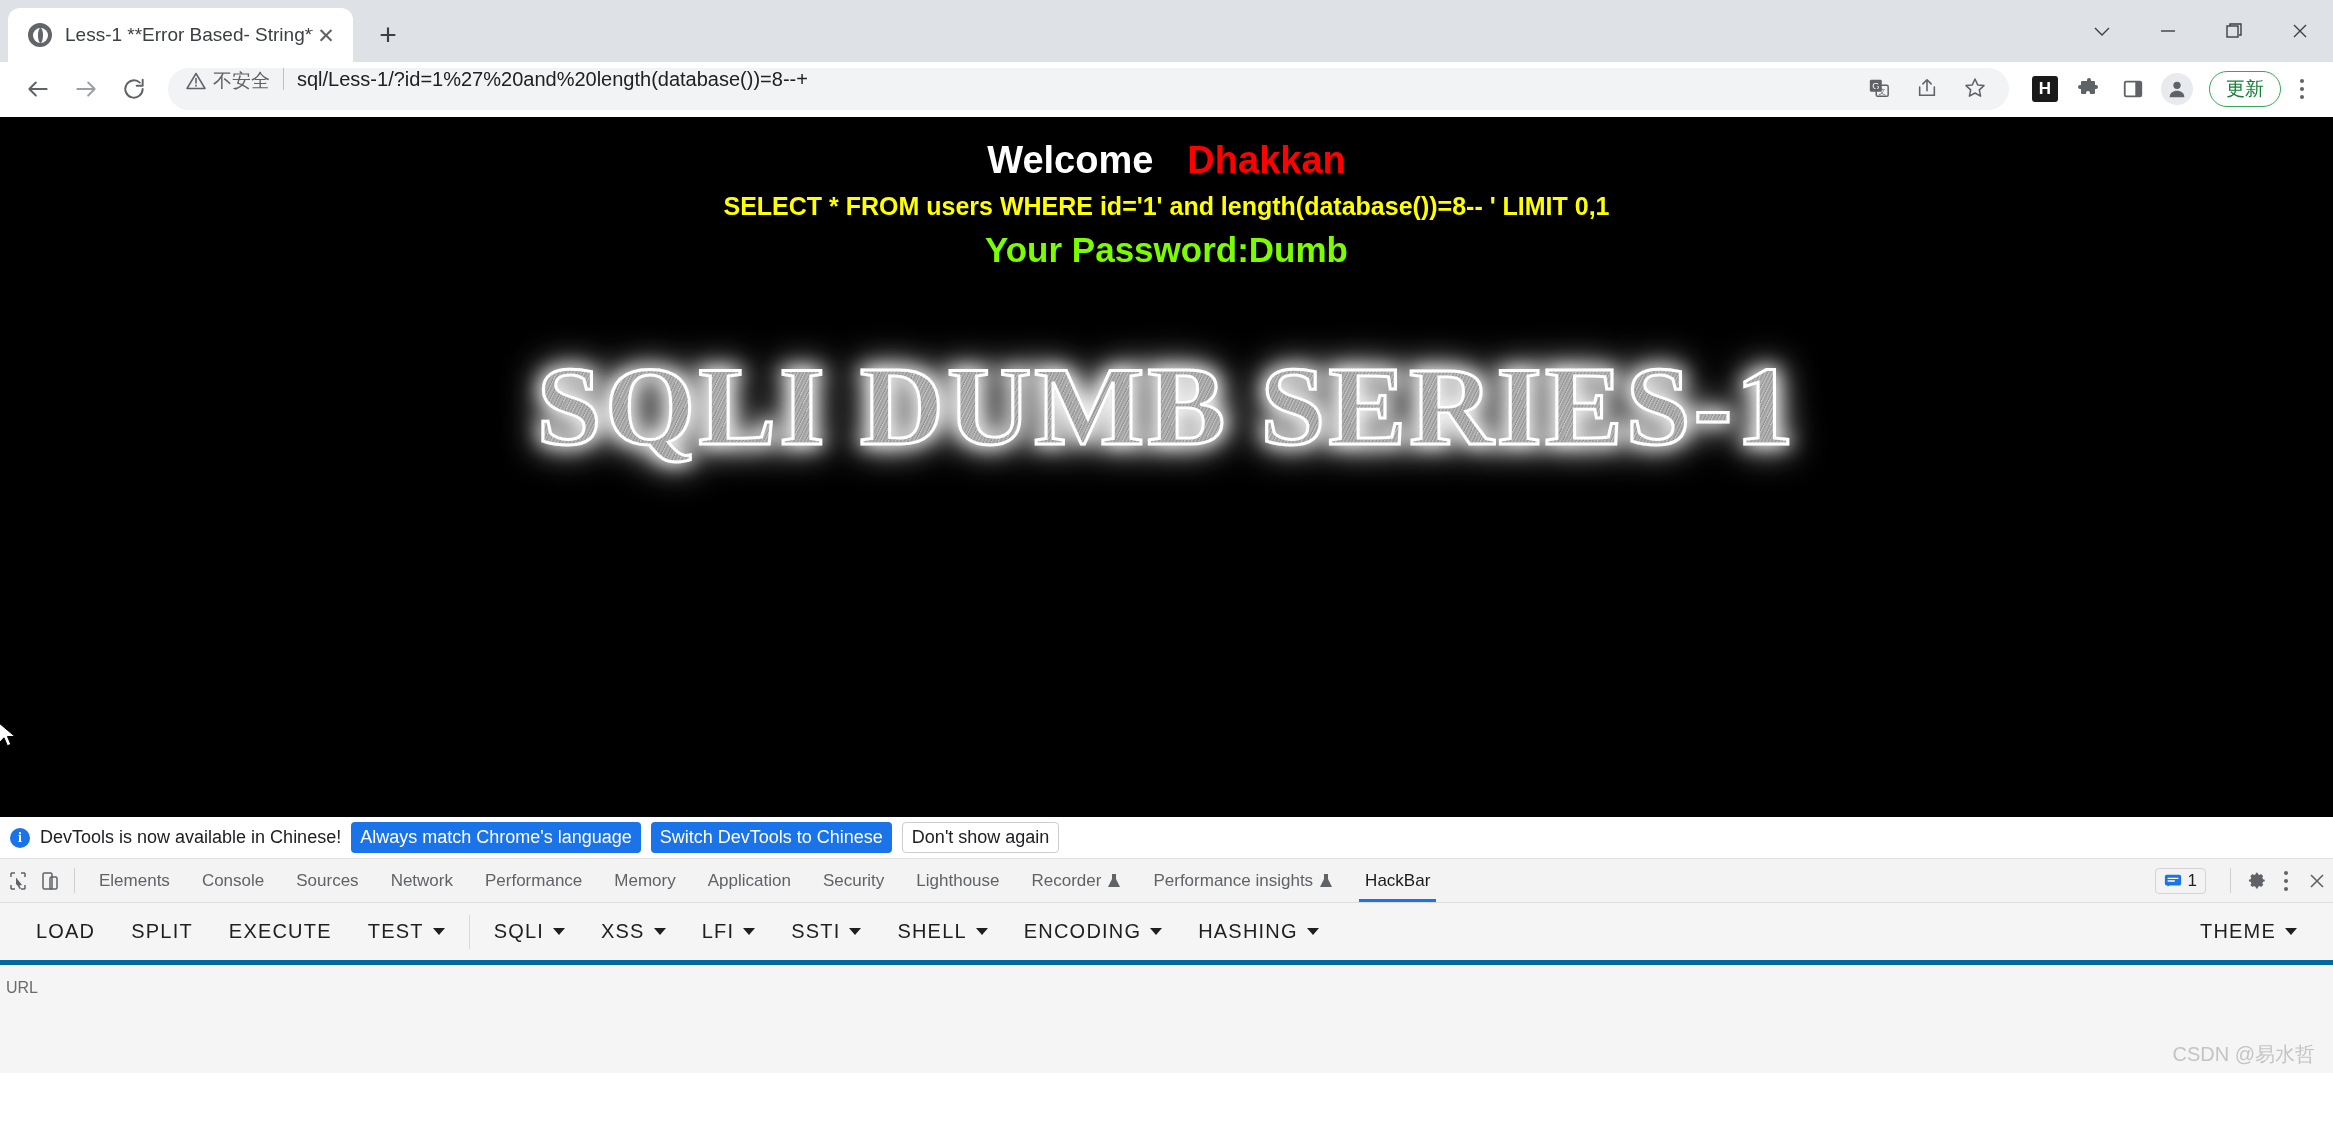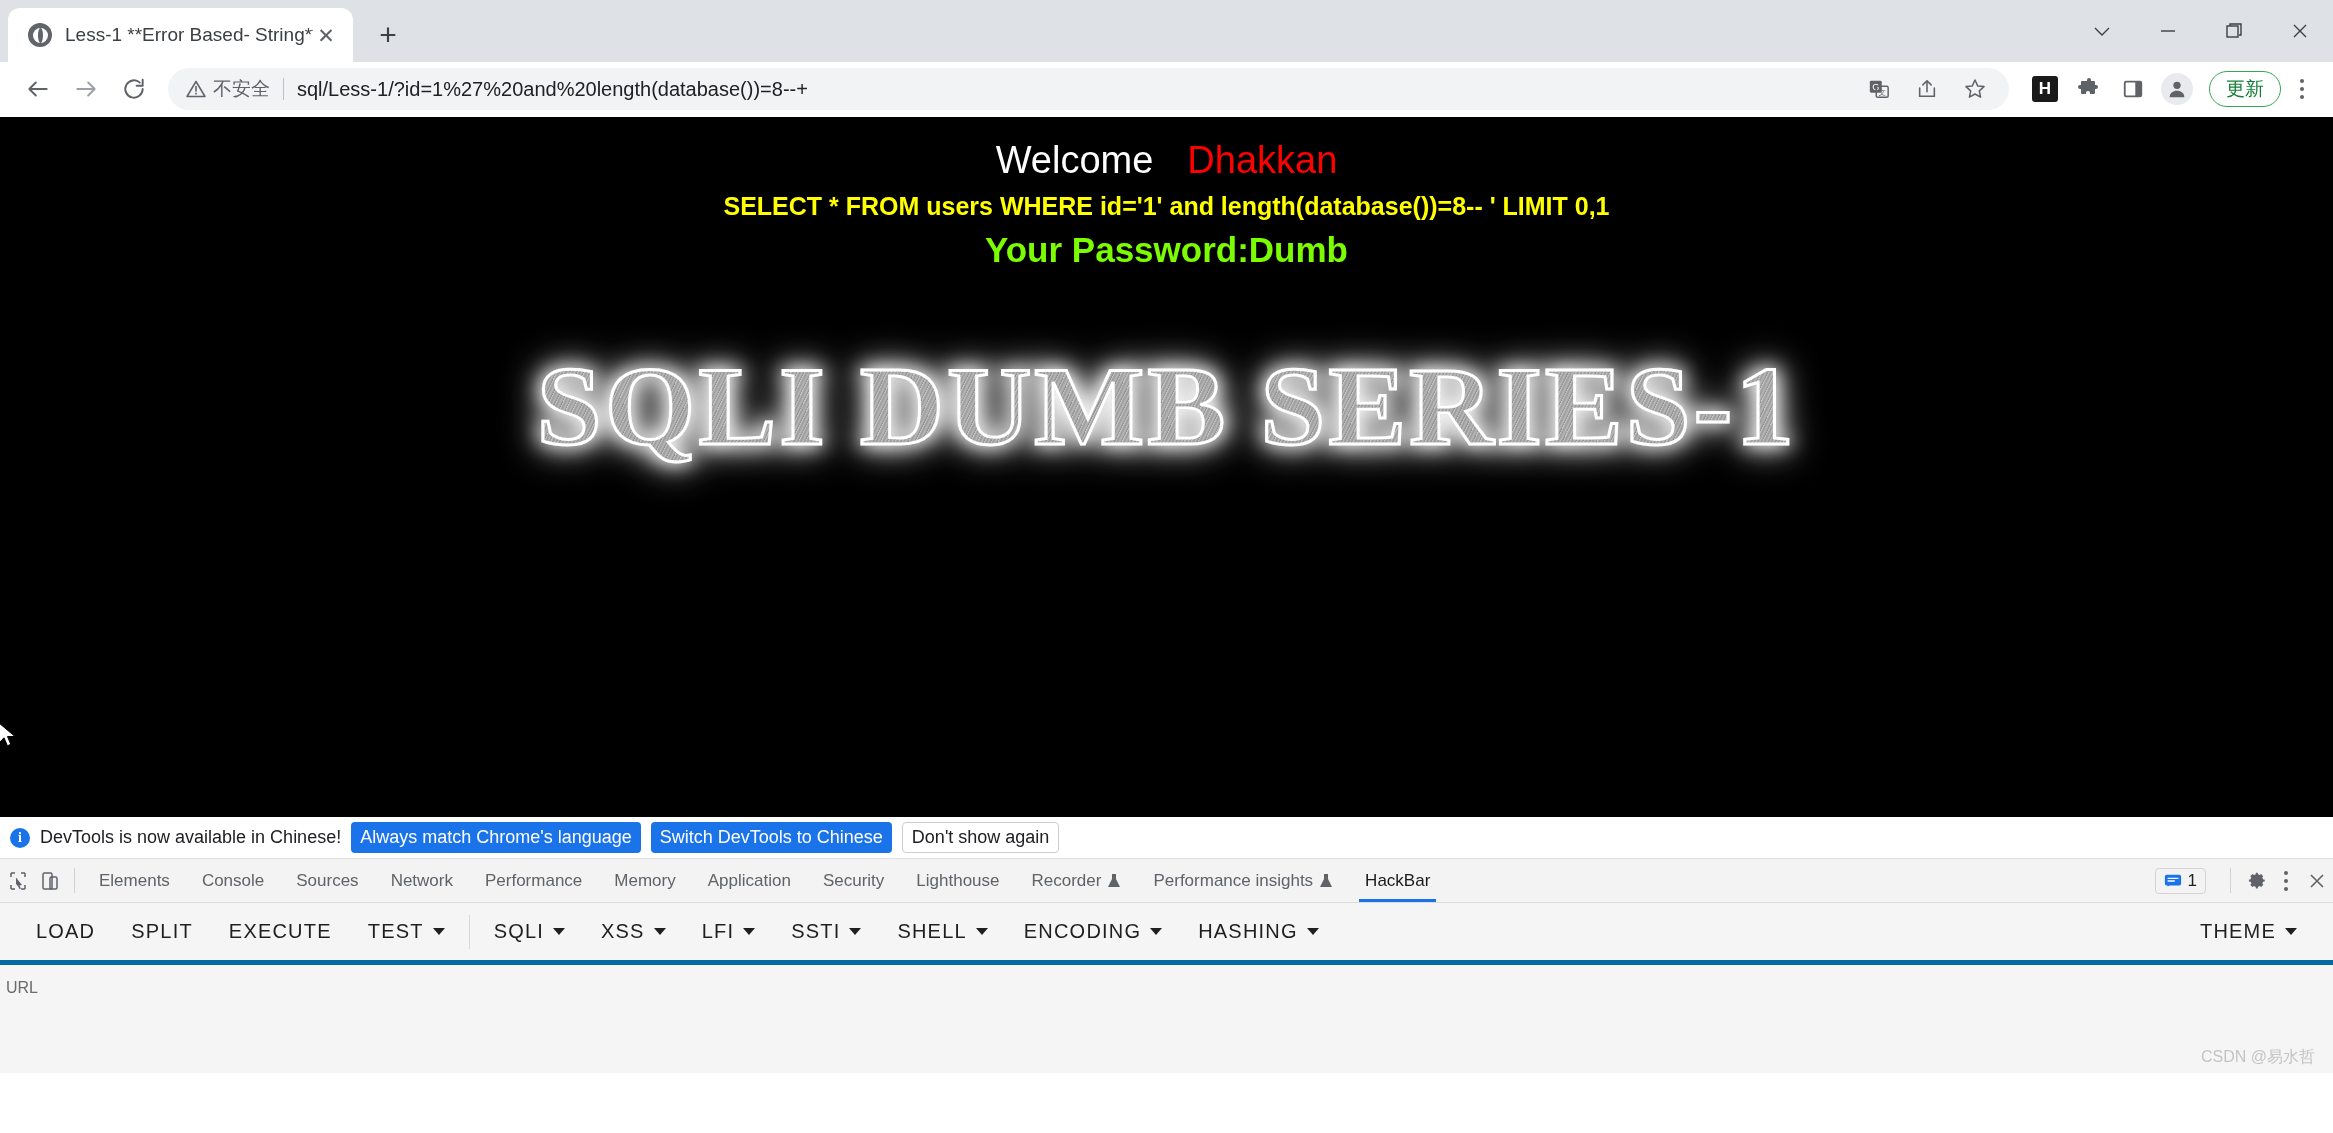--- a/index.html
+++ b/index.html
@@ -68,21 +68,21 @@
     height: 55px; background: #ffffff;
     display: flex; align-items: center; padding: 0 14px;
     border-bottom: 1px solid #ffffff;
   }
   .navbtn {
     width: 48px; height: 48px; display:flex; align-items:center; justify-content:center;
     color: #5f6368; flex: 0 0 auto;
   }
   .omnibox {
     flex: 1 1 auto; height: 42px; background: #f1f3f4; border-radius: 21px;
-    display: flex; align-items: center; padding: 0 14px 0 18px;
+    display: flex; align-items: flex-start; padding: 0 14px 0 18px;
     margin: 0 10px; min-width: 0; position: relative;
   }
   .not-secure {
     display:flex; align-items:center; gap:7px;
     font-size:19px; color:#5f6368; flex:0 0 auto;
   }
   .omni-divider { width:1px; height:22px; background:#bdc1c6; margin:0 13px; flex:0 0 auto; }
   .omni-url {
     font-size: 20px; color: #202124; white-space: nowrap;
     overflow: hidden; flex: 1 1 auto;
@@ -114,21 +114,21 @@
   .kebab i { width:4px;height:4px;border-radius:50%;background:#5f6368;display:block;}
 
   
   .viewport {
     position: relative;
     height: 700px; background: #000000; overflow: hidden;
   }
   .page-center { text-align: center; padding-top: 22px; }
   .welcome-line {
     font-family: "Liberation Sans", sans-serif;
-    font-size: 38px; font-weight: 400; color: #ffffff;
+    font-size: 38px; font-weight: 700; color: #ffffff;
   }
   .welcome-name { color: #ff0000; margin-left: 34px; }
   .sql-line {
     font-family: "Liberation Sans", sans-serif;
     font-size: 25px; font-weight: 700; color: #ffff00; margin-top: 10px;
   }
   .green-line {
     font-family: "Liberation Sans", sans-serif;
     font-size: 35px; font-weight: 700; color: #7cfc00; margin-top: 9px;
   }
@@ -212,21 +212,21 @@
   .hb-spacer { flex:1 1 auto; }
 
   .hb-body { background:#f5f5f5; padding: 14px 14px 0 6px; height: 108px;}
   .hb-label { font-size:16px; color:#6b6b6b; margin-bottom: 4px; }
   .hb-url {
     font-size: 24px; color:#202124; white-space: nowrap; letter-spacing:0.1px;
   }
   .hb-url .sel { background:#c8c8c8; }
   .watermark {
     position:absolute; right:18px; bottom:5px;
-    font-size:16px; color:#c4c4c4;
+    font-size:20px; color:#c4c4c4;
   }
 </style>
 </head>
 <body>
 
 <div id="browser-window">
 
   <div class="tabstrip">
     <div class="tab">
       <span class="tab-favicon"></span>

